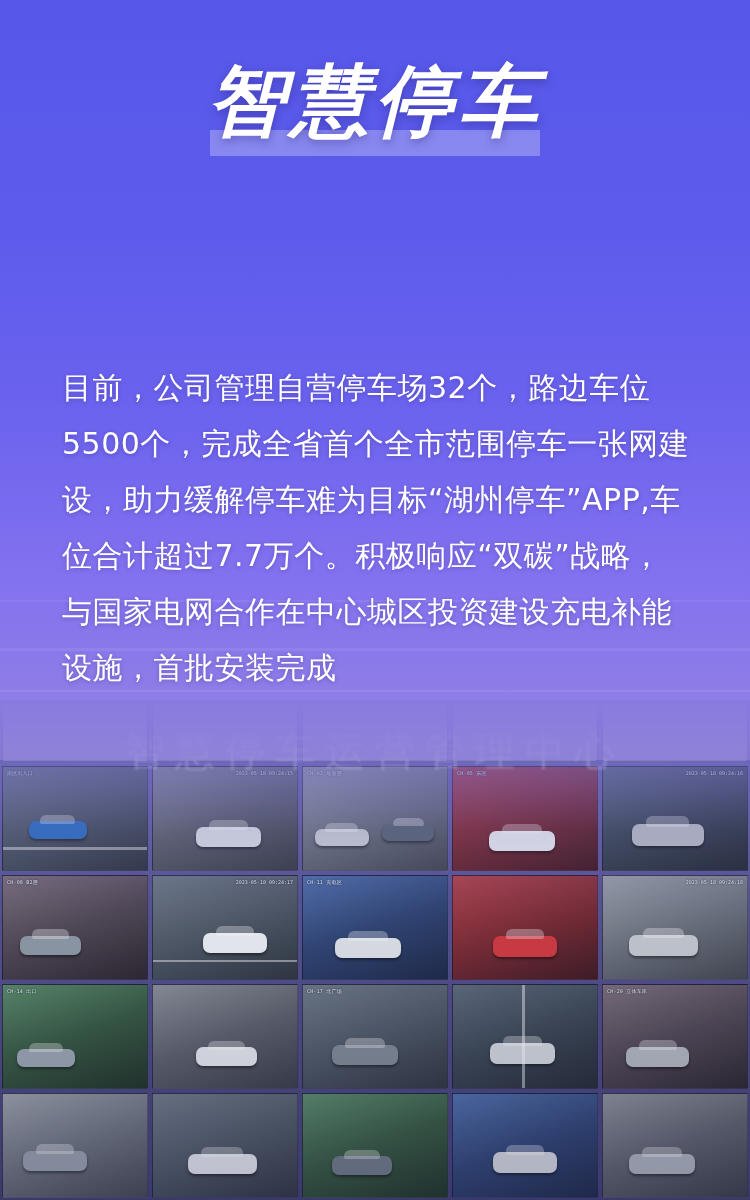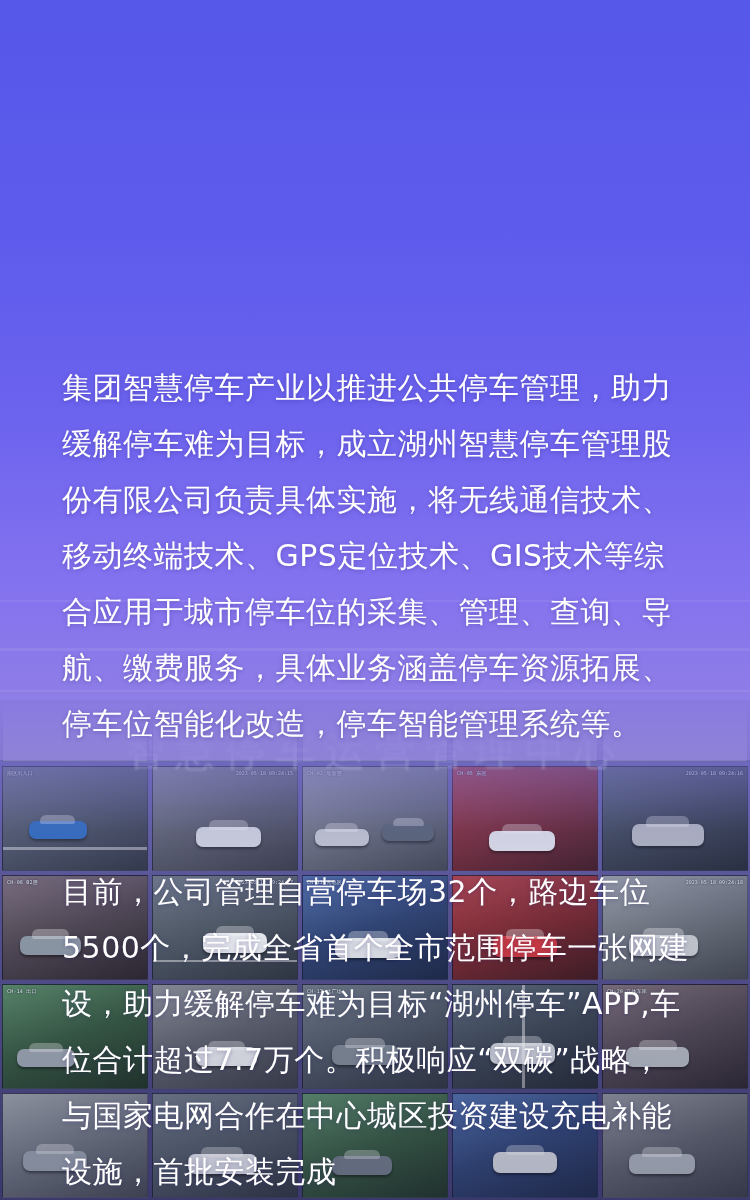--- a/index.html
+++ b/index.html
@@ -285,19 +285,22 @@
 
     <div class="wall-sign">智慧停车运营管理中心</div>
     <div class="wall-haze"></div>
   </div>
 
   <div class="top-veil"></div>
   <div class="streak" style="left:0;top:600px;width:750px;height:2px;"></div>
   <div class="streak" style="left:0;top:648px;width:750px;height:3px;"></div>
   <div class="streak" style="left:0;top:690px;width:750px;height:2px;"></div>
 
+  <div class="title-wrap">
+    <div class="title-underlay"></div>
+    <div class="title">智慧停车</div>
+  </div>
 
   <div class="body-copy">
-    <div class="para">集团智慧停车产业以推进公共停车管理，助力缓解停车难为目标，成立湖州智慧停车管理股份有限公司负责具体实施，将无线通信技术、移动终端技术、GPS定位技术、GIS技术等综合应用于城市停车位的采集、管理、查询、导航、缴费服务，具体业务涵盖停车资源拓展、停车位智能化改造，停车智能管理系统等。</div>
     <div class="para">目前，公司管理自营停车场32个，路边车位5500个，完成全省首个全市范围停车一张网建设，助力缓解停车难为目标“湖州停车”APP,车位合计超过7.7万个。积极响应“双碳”战略，与国家电网合作在中心城区投资建设充电补能设施，首批安装完成</div>
   </div>
 
 </div>
 
 </body></html>

